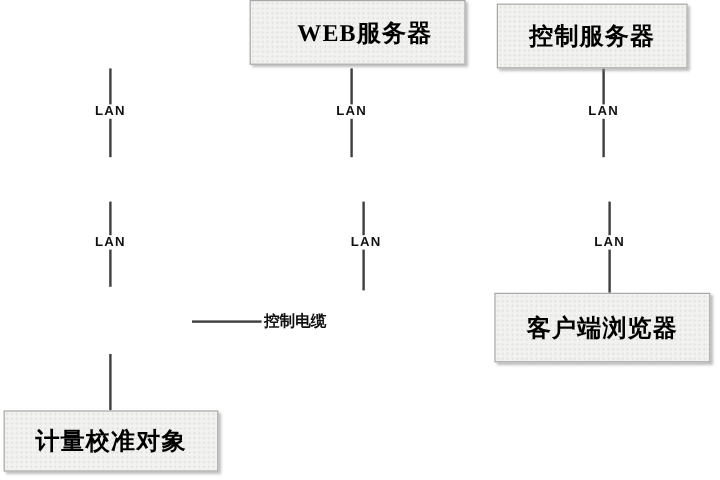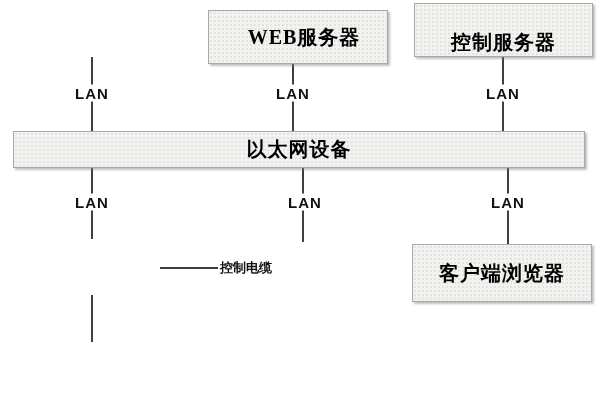--- a/index.html
+++ b/index.html
@@ -23,21 +23,21 @@
     white-space:nowrap;
   }
   .vline{position:absolute;width:2px;background:#3f3f3f;}
   .hline{position:absolute;height:2px;background:#3f3f3f;}
   .edge-label{
     position:absolute;transform:translate(-50%,-50%);
     background:#ffffff;padding:0 2px;color:#111;white-space:nowrap;
   }
   .lan{
     font-family:"Liberation Sans","DejaVu Sans",sans-serif;
-    font-size:15px;font-weight:bold;letter-spacing:1px;
+    font-size:11px;font-weight:bold;letter-spacing:1px;
   }
   .cable{
     font-family:"Liberation Serif","DejaVu Serif",serif;
     font-size:13px;font-weight:bold;margin-left:48px;
   }
 </style>
 </head>
 <body>
 
 <div class="stage">
@@ -52,26 +52,26 @@
   <div class="hline" style="left:160px;top:267px;width:75px;"></div>
 
   <span class="edge-label lan" style="left:92px;top:93px;">LAN</span>
   <span class="edge-label lan" style="left:293px;top:93px;">LAN</span>
   <span class="edge-label lan" style="left:503px;top:93px;">LAN</span>
   <span class="edge-label lan" style="left:92px;top:202px;">LAN</span>
   <span class="edge-label lan" style="left:305px;top:202px;">LAN</span>
   <span class="edge-label lan" style="left:508px;top:202px;">LAN</span>
   <span class="edge-label cable" style="left:198px;top:268px;">控制电缆</span>
 
-  <div class="node" style="left:208px;top:10px;width:180px;height:54px;padding-left:12px;">
+  <div class="node" style="left:208px;top:0;width:180px;height:54px;padding-left:12px;">
     <span class="node-label">WEB服务器</span>
   </div>
-  <div class="node" style="left:414px;top:3px;width:179px;height:54px;align-items:flex-end;">
+  <div class="node" style="left:414px;top:3px;width:159px;height:54px;">
     <span class="node-label">控制服务器</span>
-  </div>
-  <div class="node" style="left:13px;top:131px;width:572px;height:37px;">
-    <span class="node-label">以太网设备</span>
   </div>
   <div class="node" style="left:412px;top:244px;width:180px;height:58px;font-family:Liberation Mono, monospace;">
     <span class="node-label">客户端浏览器</span>
+  </div>
+  <div class="node" style="left:3px;top:342px;width:179px;height:51px;">
+    <span class="node-label">计量校准对象</span>
   </div>
 
 </div>
 
 </body></html>

